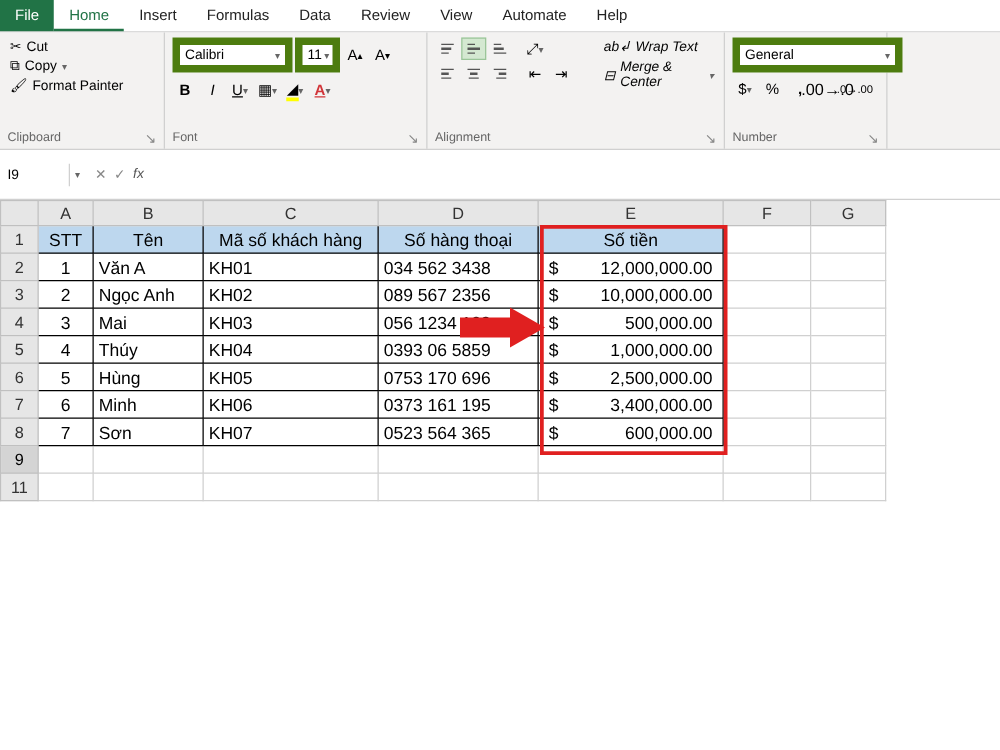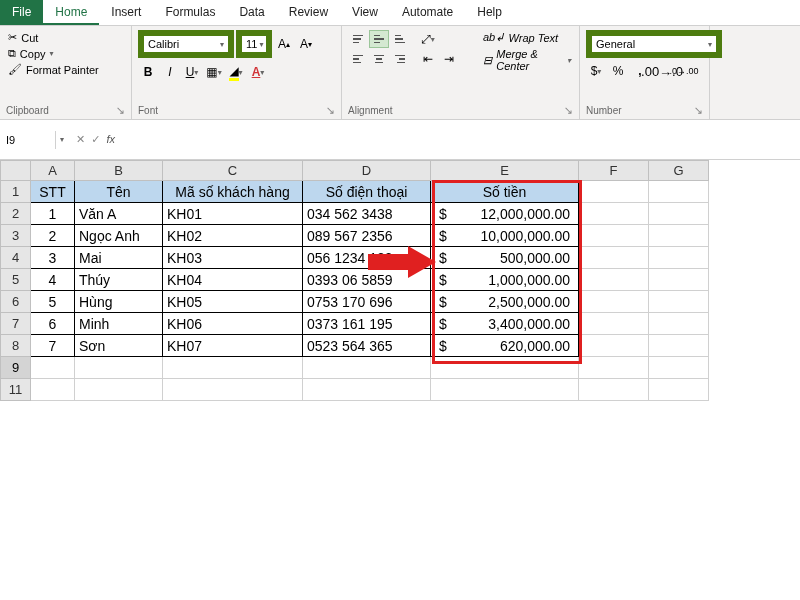--- a/index.html
+++ b/index.html
@@ -288,21 +288,21 @@
     <th class="colh col-D">D</th>
     <th class="colh col-E">E</th>
     <th class="colh col-F">F</th>
     <th class="colh col-G">G</th>
   </tr>
   <tr>
     <th class="rowh">1</th>
     <td class="hdr">STT</td>
     <td class="hdr">Tên</td>
     <td class="hdr">Mã số khách hàng</td>
-    <td class="hdr">Số điện thoại</td>
+    <td class="hdr">Số hàng thoại</td>
     <td class="hdr">Số tiền</td>
     <td></td>
           <td></td>
   </tr>
   <tr>
           <th class="rowh">2</th>
     <td class="cell-b ctr">1</td>
     <td class="cell-b">Văn A</td>
     <td class="cell-b">KH01</td>
     <td class="cell-b">034 562 3438</td>
@@ -392,21 +392,21 @@
         </tr>
   <tr>
           <th class="rowh">8</th>
     <td class="cell-b ctr">7</td>
     <td class="cell-b">Sơn</td>
     <td class="cell-b">KH07</td>
     <td class="cell-b">0523 564 365</td>
     <td class="cell-b">
             <div class="money">
               <span class="cur">$</span>
-              <span class="amt">620,000.00</span>
+              <span class="amt">600,000.00</span>
             </div>
           </td>
     <td></td>
           <td></td>
         </tr>
   <tr>
           <th class="rowh sel">9</th>
     <td></td>
           <td></td>
           <td></td>

